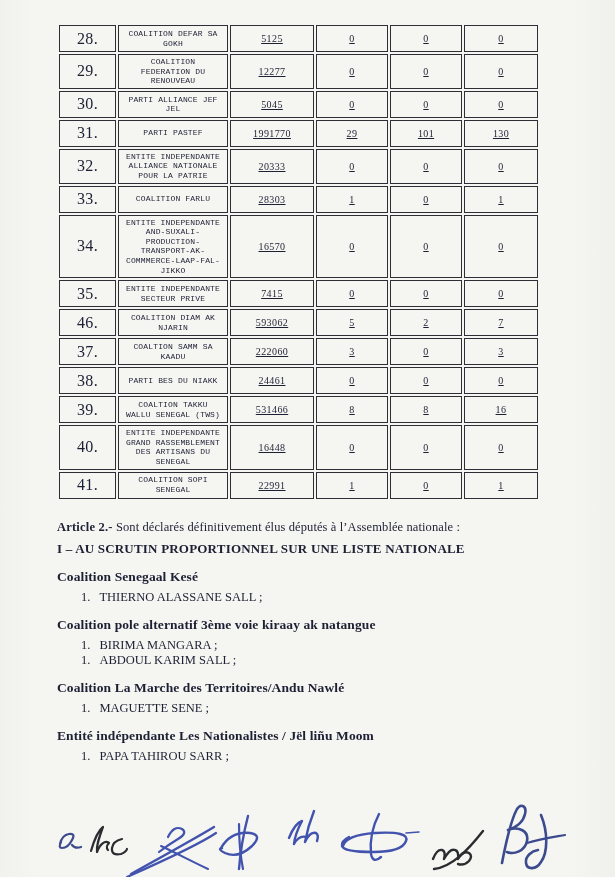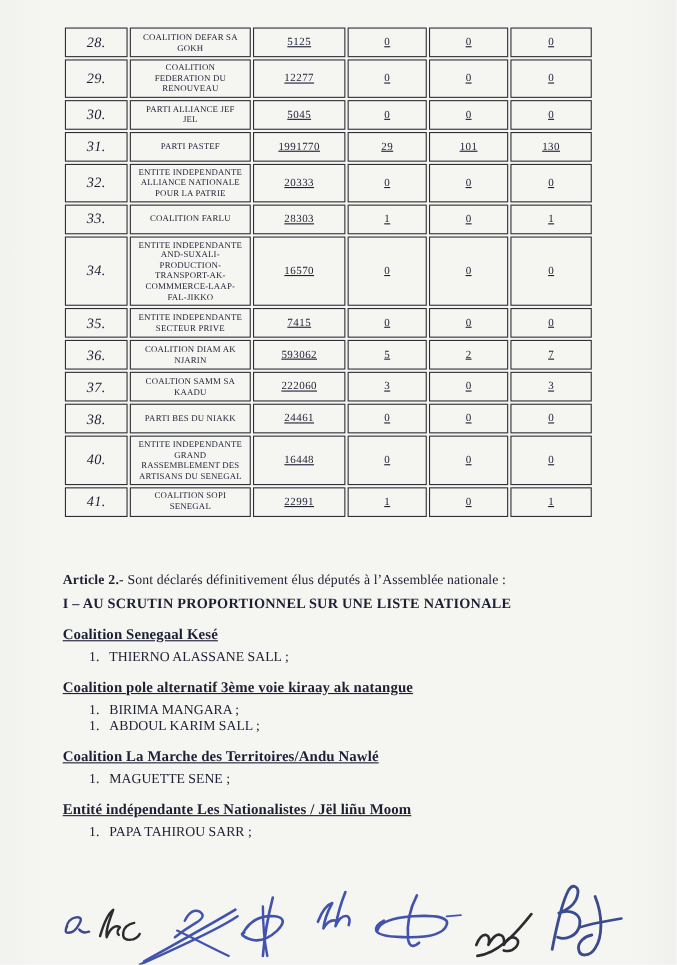--- a/index.html
+++ b/index.html
@@ -25,29 +25,29 @@
   td{
     box-sizing:border-box;
     border:1.6px solid var(--table-border);
     text-align:center;vertical-align:middle;
     padding:2px 4px;
     color:var(--ink-text);
   }
   tr{height:27px;}
   .w-num{width:57px}.w-name{width:110px}.w-votes{width:84px}
   .w-a{width:72px}.w-b{width:72px}.w-c{width:74px}
-  .c-num{font-size:13px;letter-spacing:.3px;font-style:italic;}
-  .c-name{font-size:8px;line-height:1.2;letter-spacing:.15px;padding:2px 6px;}
+  .c-num{font-size:16px;letter-spacing:.3px;}
+  .c-name{font-size:8px;line-height:1.2;letter-spacing:.15px;padding:2px 6px;font-family:Liberation Mono, monospace;}
   .c-votes,.c-val{font-size:10px;letter-spacing:.4px;text-decoration:underline;}
   
   .text-block{position:absolute;left:57px;top:520px;width:535px;}
   .article{font-size:12.5px;margin:0 0 6px 0;letter-spacing:.1px;}
   .article b{letter-spacing:.2px;}
   .section-title{font-size:13px;font-weight:bold;margin:0 0 2px 0;letter-spacing:.2px;}
-  .coalition-heading{font-size:13.5px;font-weight:bold;margin:12px 0 5px 0;letter-spacing:.1px;text-decoration:underline;}
+  .coalition-heading{font-size:13.5px;font-weight:bold;margin:12px 0 5px 0;letter-spacing:.1px;}
   .member-row{font-size:12.5px;margin:0 0 0 24px;display:flex;gap:9px;}
   
   .signatures{position:absolute;left:0;top:782px;width:615px;height:95px;}
   .signatures path{fill:none;stroke-linecap:round;stroke-linejoin:round;}
   .sig-blue{stroke:var(--signature-blue);}
   .sig-dark{stroke:var(--signature-dark);}
   .sig-slate{stroke:var(--signature-slate);}
 </style>
 </head>
 <body>
@@ -123,21 +123,21 @@
           </tr>
           <tr>
             <td class="c-num">35.</td>
             <td class="c-name">ENTITE INDEPENDANTE SECTEUR PRIVE</td>
             <td class="c-votes">7415</td>
             <td class="c-val">0</td>
             <td class="c-val">0</td>
             <td class="c-val">0</td>
           </tr>
           <tr>
-            <td class="c-num">36.</td>
+            <td class="c-num">46.</td>
             <td class="c-name">COALITION DIAM AK NJARIN</td>
             <td class="c-votes">593062</td>
             <td class="c-val">5</td>
             <td class="c-val">2</td>
             <td class="c-val">7</td>
           </tr>
           <tr>
             <td class="c-num">37.</td>
             <td class="c-name">COALTION SAMM SA KAADU</td>
             <td class="c-votes">222060</td>
@@ -147,20 +147,28 @@
           </tr>
           <tr>
             <td class="c-num">38.</td>
             <td class="c-name">PARTI BES DU NIAKK</td>
             <td class="c-votes">24461</td>
             <td class="c-val">0</td>
             <td class="c-val">0</td>
             <td class="c-val">0</td>
           </tr>
           <tr>
+            <td class="c-num">39.</td>
+            <td class="c-name">COALTION TAKKU WALLU SENEGAL (TWS)</td>
+            <td class="c-votes">531466</td>
+            <td class="c-val">8</td>
+            <td class="c-val">8</td>
+            <td class="c-val">16</td>
+          </tr>
+          <tr>
             <td class="c-num">40.</td>
             <td class="c-name">ENTITE INDEPENDANTE GRAND RASSEMBLEMENT DES ARTISANS DU SENEGAL</td>
             <td class="c-votes">16448</td>
             <td class="c-val">0</td>
             <td class="c-val">0</td>
             <td class="c-val">0</td>
           </tr>
           <tr>
             <td class="c-num">41.</td>
             <td class="c-name">COALITION SOPI SENEGAL</td>

